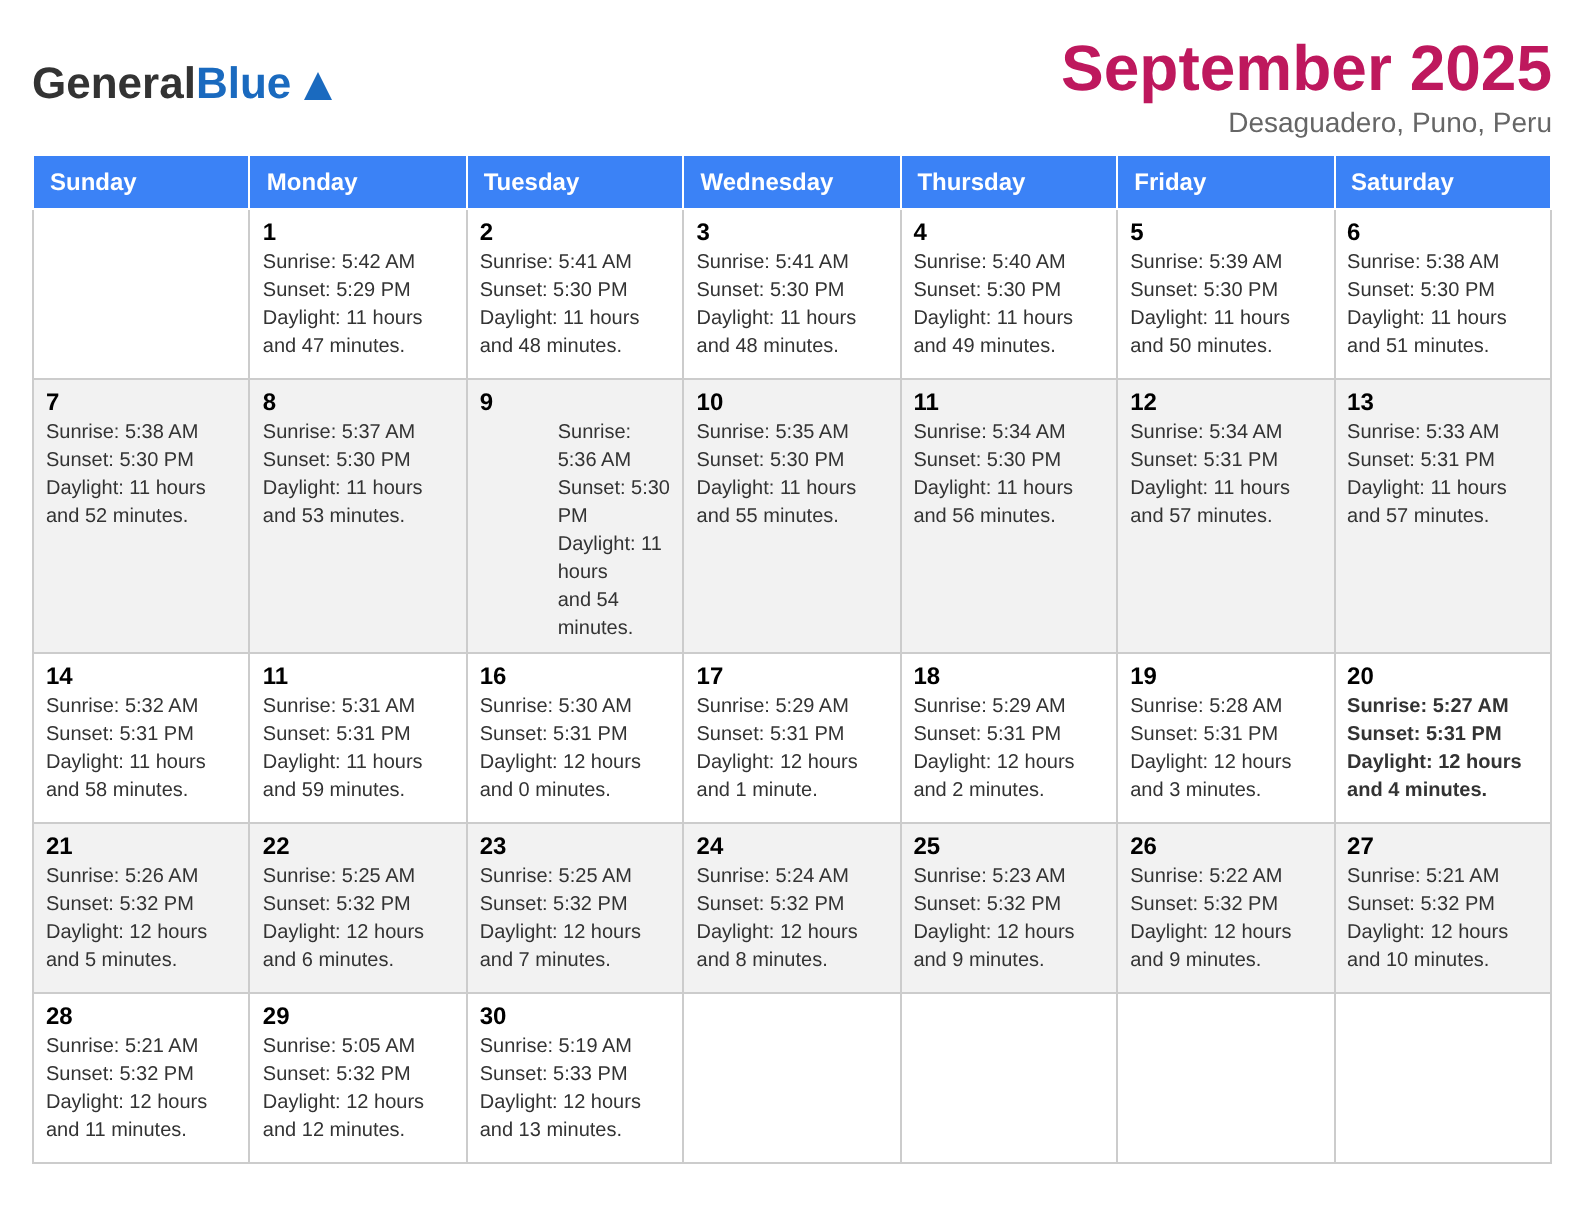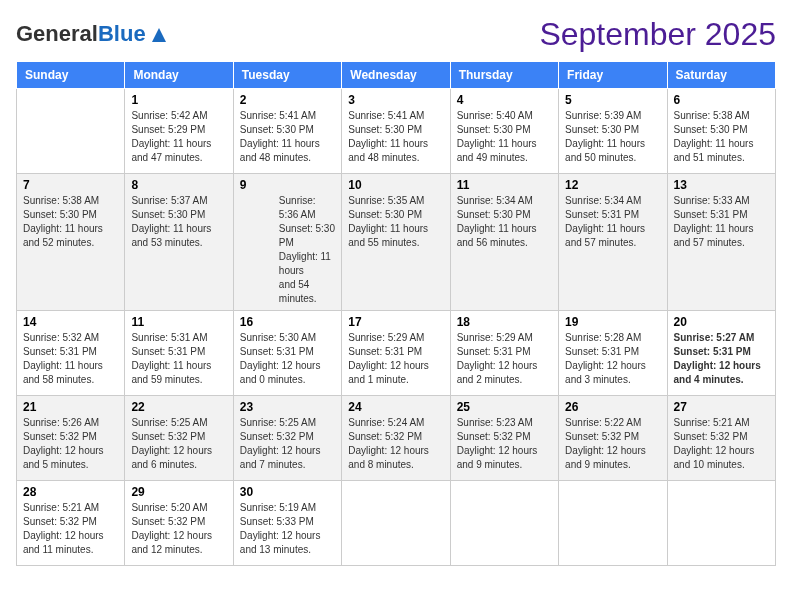--- a/index.html
+++ b/index.html
@@ -25,22 +25,22 @@
       font-size: 22px;
       font-weight: bold;
       color: #333;
       line-height: 1.1;
     }
     .title-block {
       text-align: right;
     }
     .month-title {
       font-size: 32px;
-      color: #4c1d95;
-      font-weight: normal;
+      color: #be185d;
+      font-weight: bold;
     }
     .location {
       font-size: 14px;
       color: #666;
     }
     .calendar {
       width: 100%;
       border-collapse: collapse;
       font-size: 11px;
     }
@@ -91,20 +91,21 @@
       <span class="logo-text">
         <span style="color:#333;">General</span><span style="color:#1a6abf;">Blue</span>
       </span>
       <svg width="22" height="22" viewBox="0 0 22 22" style="margin-left:2px;">
         <polygon points="4,18 11,4 18,18" fill="#1a6abf"></polygon>
       </svg>
     </div>
   </div>
   <div class="title-block">
     <div class="month-title">September 2025</div>
+    <div class="location">Desaguadero, Puno, Peru</div>
   </div>
 </div>
 
 <table class="calendar">
   <thead>
     <tr>
     <th>Sunday</th>
         <th>Monday</th>
         <th>Tuesday</th>
         <th>Wednesday</th>
@@ -315,21 +316,21 @@
       <tr class="row-white">
         <td>
           <span class="day-number">28</span>
           <div class="day-info" style="white-space: pre-line;">Sunrise: 5:21 AM
 Sunset: 5:32 PM
 Daylight: 12 hours
 and 11 minutes.</div>
         </td>
         <td>
           <span class="day-number">29</span>
-          <div class="day-info" style="white-space: pre-line;">Sunrise: 5:20 AM
+          <div class="day-info" style="white-space: pre-line;">Sunrise: 5:05 AM
 Sunset: 5:32 PM
 Daylight: 12 hours
 and 12 minutes.</div>
         </td>
         <td>
           <span class="day-number">30</span>
           <div class="day-info" style="white-space: pre-line;">Sunrise: 5:19 AM
 Sunset: 5:33 PM
 Daylight: 12 hours
 and 13 minutes.</div>

